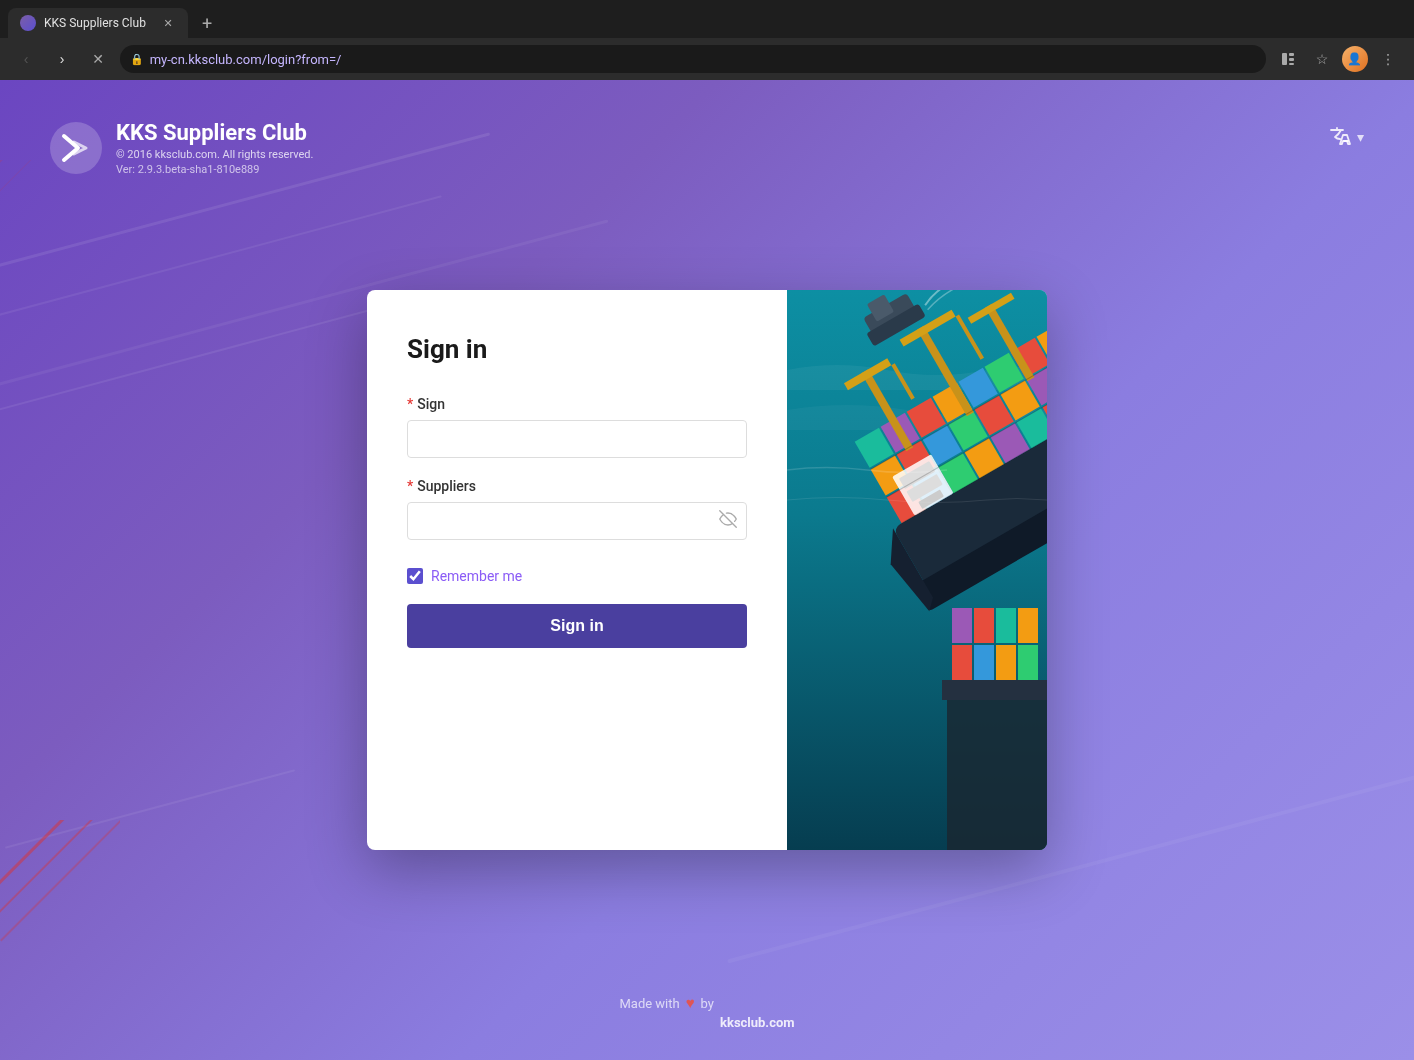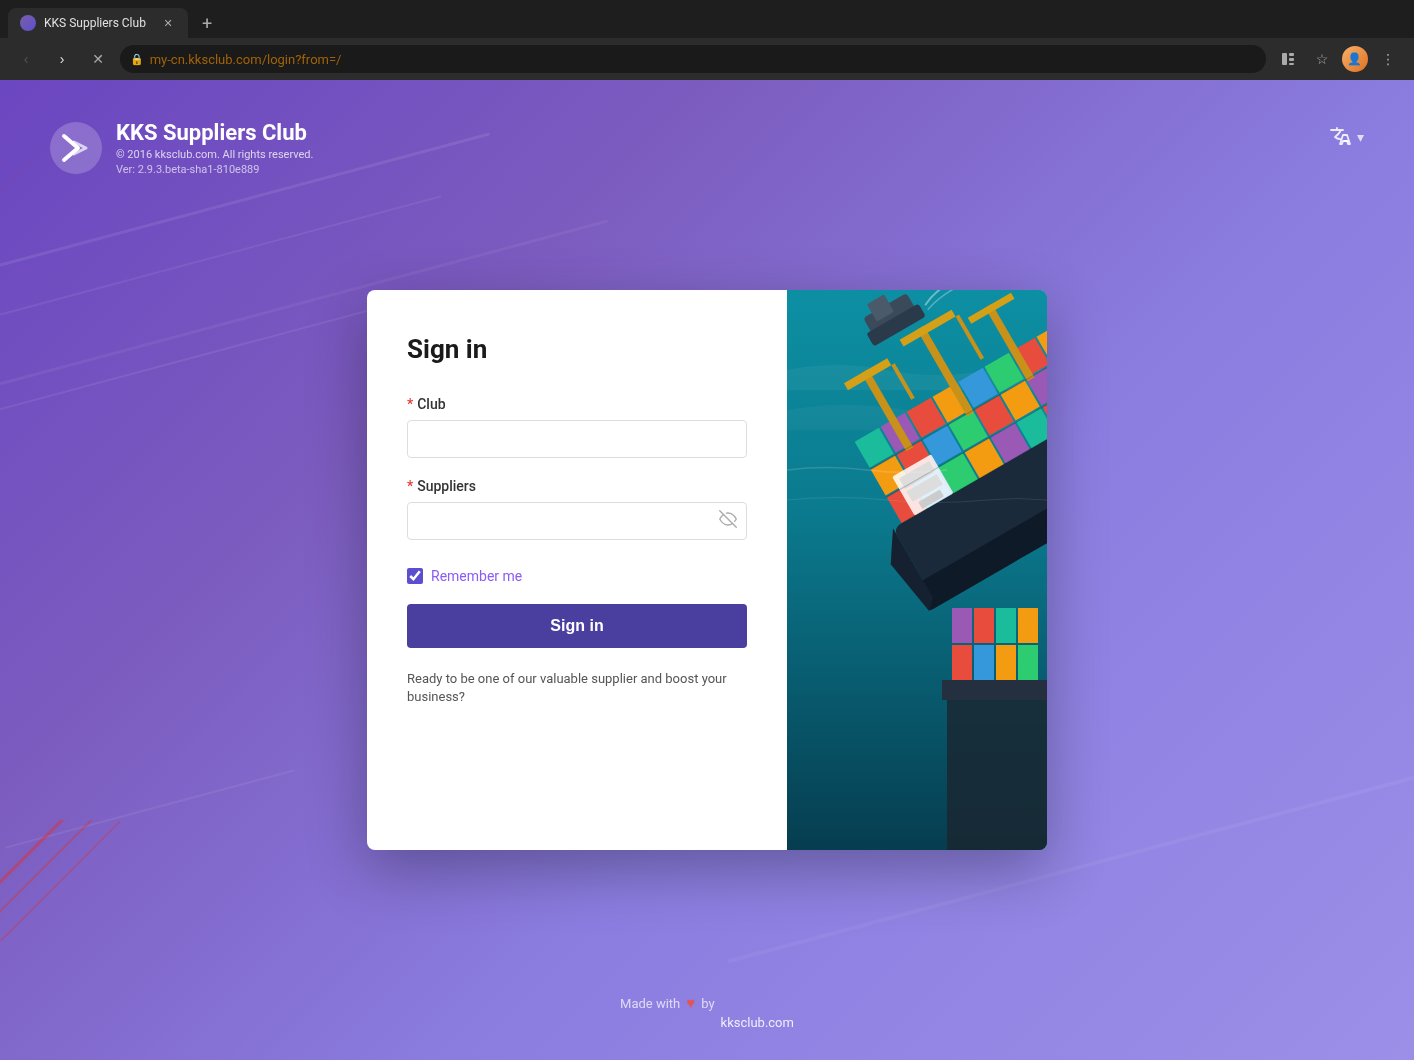--- a/index.html
+++ b/index.html
@@ -120,21 +120,21 @@
       gap: 6px;
     }
 
     .lock-icon {
       color: #aaa;
       font-size: 11px;
     }
 
     .url-text {
       font-size: 13px;
-      color: #a16207;
+      color: #c4b5fd;
       flex: 1;
     }
 
     .browser-actions {
       display: flex;
       align-items: center;
       gap: 6px;
     }
 
     .browser-action-btn {
@@ -418,21 +418,21 @@
     }
 
     .footer-heart {
       color: #e05555;
       font-size: 15px;
     }
 
     .footer-brand {
       font-size: 13px;
       color: rgba(255,255,255,0.85);
-      font-weight: 400;
+      font-weight: 700;
       margin-top: 39px;
     }
 
     .deco-line {
       position: absolute;
       background: rgba(255,255,255,0.07);
       border-radius: 2px;
       pointer-events: none;
     }
   </style>
@@ -517,21 +517,21 @@
   </div>
 
   <div class="login-card">
 
     <div class="form-panel">
       <h2>Sign in</h2>
 
       <div class="field-group">
         <div class="field-label">
           <span class="required">*</span>
-          <span>Club</span>
+          <span>Sign</span>
         </div>
         <input type="email" class="field-input" placeholder="" style="">
       </div>
 
       <div class="field-group">
         <div class="field-label">
           <span class="required">*</span>
           <span>Suppliers</span>
         </div>
         <div class="password-wrapper">
@@ -546,21 +546,20 @@
         </div>
       </div>
 
       <div class="remember-row">
         <input type="checkbox" class="remember-checkbox" id="remember" checked="" style="">
         <label for="remember" class="remember-label">Remember me</label>
       </div>
 
       <button class="sign-in-btn">Sign in</button>
 
-      <p class="divider-text">Ready to be one of our valuable supplier and boost your business?</p>
 
     </div>
 
     <div class="image-panel">
       <div class="container-ship-image">
         <svg class="ship-svg" viewBox="0 0 260 560" xmlns="http://www.w3.org/2000/svg">
 
           <defs>
             <linearGradient id="oceanGrad" x1="0" y1="0" x2="0" y2="1">
               <stop offset="0%" stop-color="#0d8fa3"></stop>

